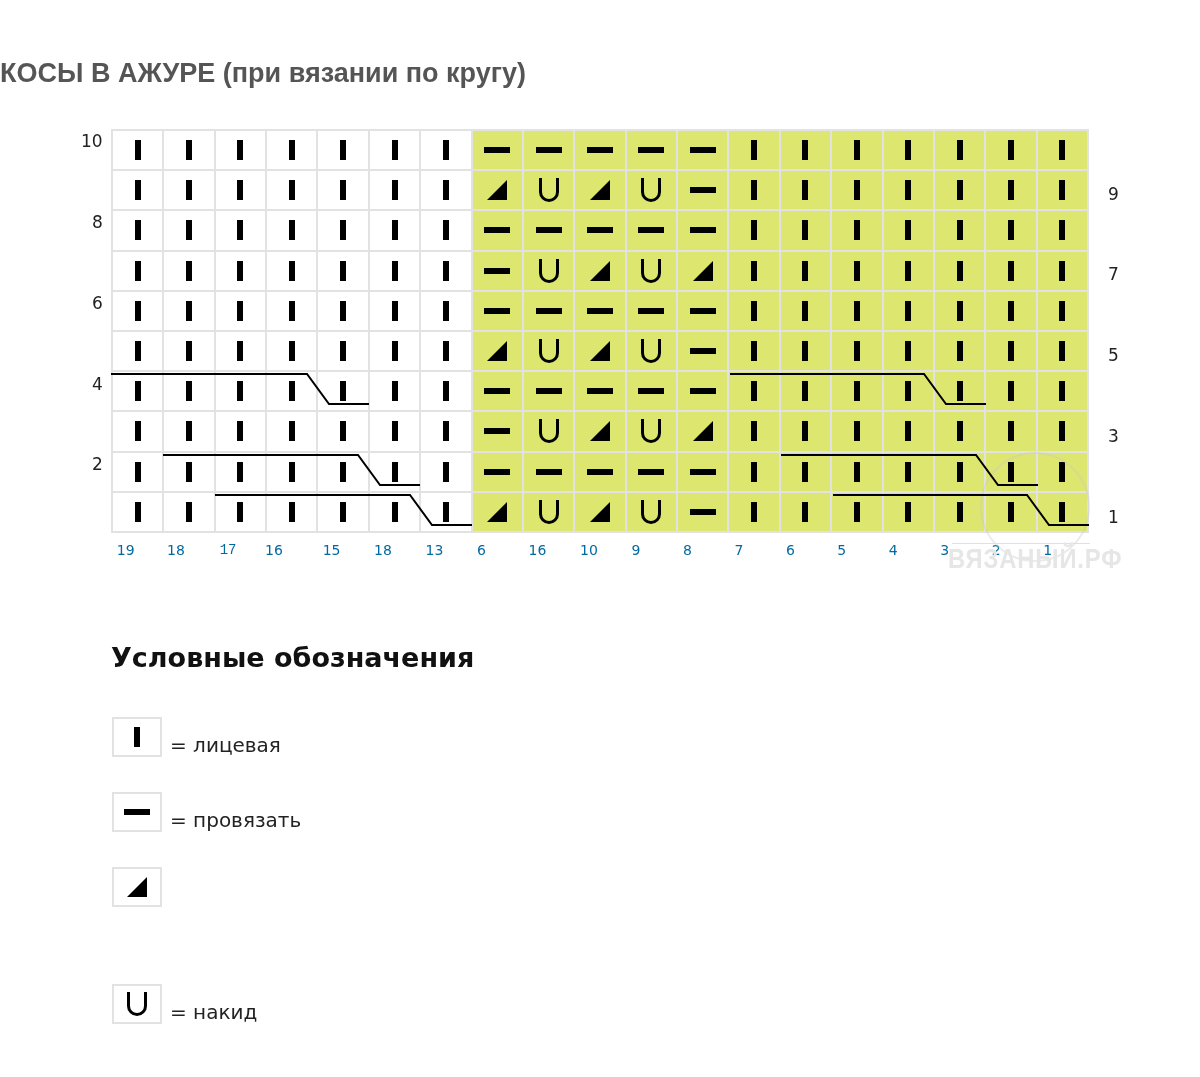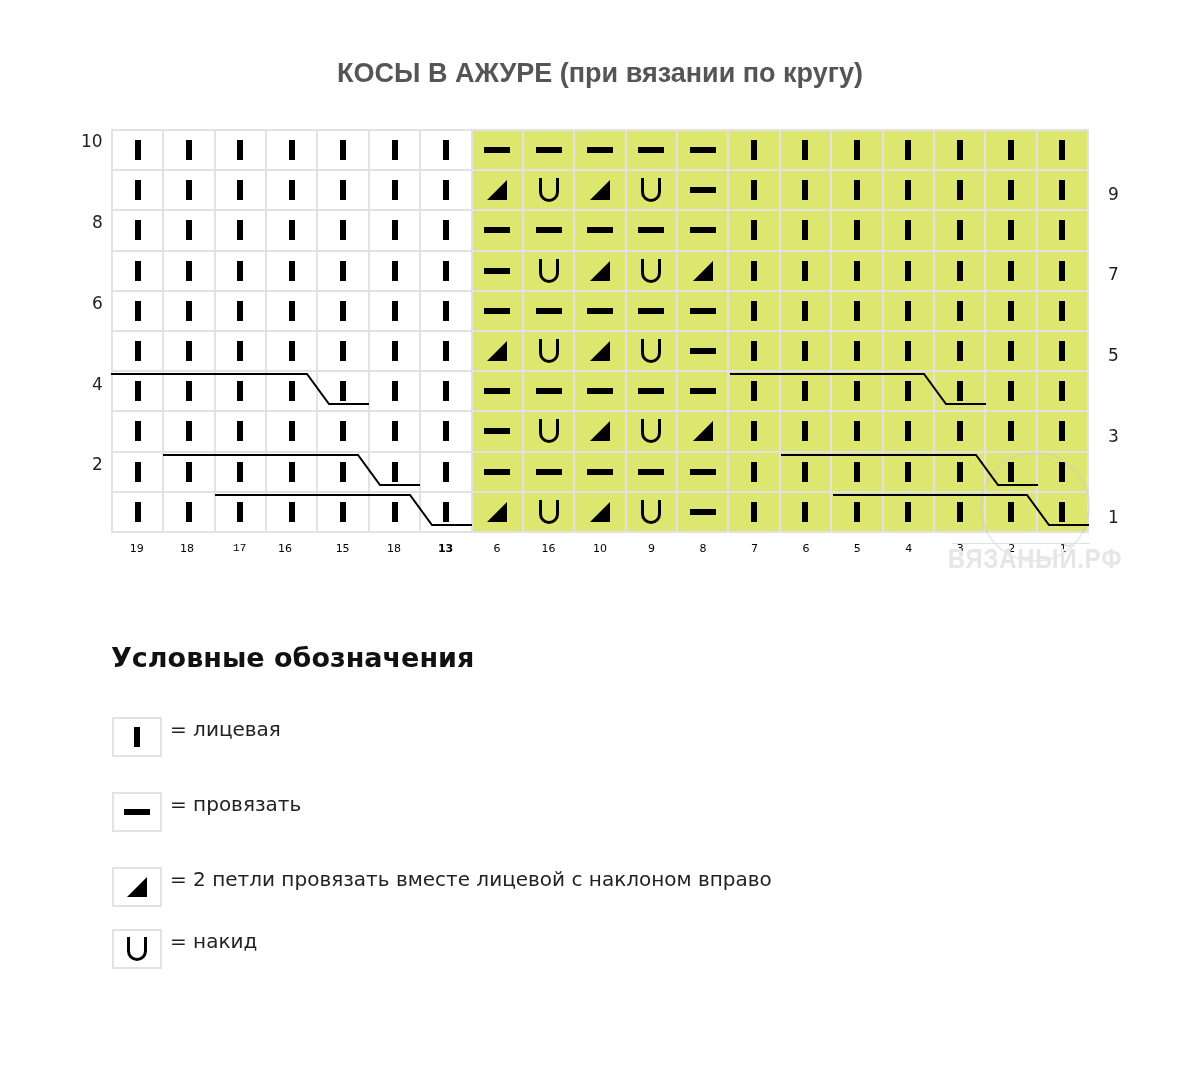--- a/index.html
+++ b/index.html
@@ -1,56 +1,56 @@
 <!DOCTYPE html>
 <html><head>
 <meta charset="utf-8">
 <style>
   * { box-sizing: border-box; margin: 0; padding: 0; }
   html, body { width: 1200px; height: 1077px; background: #ffffff; overflow: hidden; }
   body { position: relative; font-family: "DejaVu Sans", sans-serif; color: #111; }
 
   .title {
-    position: absolute; left: 0; top: 58px; width: 1200px; text-align: center;
+    position: absolute; left: 0; top: 58px; width: 1200px; 
     font-family: "Liberation Sans", sans-serif; font-weight: bold; font-size: 27px; color: #555;
   }
 
   .grid {
     position: absolute; left: 111px; top: 129px; width: 978px; height: 404px;
     display: grid; grid-template-columns: repeat(19, 1fr); grid-template-rows: repeat(10, 1fr);
     border-top: 2px solid #e2e2e2; border-left: 2px solid #e2e2e2;
   }
   .cell {
     border-right: 2px solid #e2e2e2; border-bottom: 2px solid #e2e2e2;
     position: relative; display: flex; align-items: center; justify-content: center;
   }
   .cell.green { background: #dde76f; }
 
   .sym-knit { width: 6px; height: 20px; background: #000; }
   .sym-purl { width: 26px; height: 6px; background: #000; }
   .sym-dec { width: 0; height: 0; border-left: 20px solid transparent; border-bottom: 20px solid #000; }
   .sym-yo { width: 20px; height: 24px; border: 3px solid #000; border-top: none; border-radius: 0 0 10px 10px; }
 
   .row-label { position: absolute; font-size: 17px; color: #222; }
-  .col-label { position: absolute; top: 542px; font-size: 11px; color: #000000; width: 40px; text-align: center; }
+  .col-label { position: absolute; top: 542px; font-size: 14px; color: #0369a1; width: 40px; }
 
   .cables { position: absolute; left: 0; top: 0; width: 1200px; height: 600px; pointer-events: none; }
 
   .watermark {
     position: absolute; left: 948px; top: 543px; font-family: "Liberation Sans", sans-serif;
     font-weight: bold; font-size: 28px; color: #e6e6e6; letter-spacing: 1px;
     transform: scaleX(0.85); transform-origin: left top;
   }
   .watermark-line { position: absolute; left: 952px; top: 543px; width: 138px; height: 1px; background: #e0e0e0; }
   .yarn-ball { position: absolute; left: 980px; top: 452px; width: 110px; height: 110px; border-radius: 50%;
     border: 2px solid rgba(200,200,200,0.45); opacity: 0.8; }
 
   .legend-title { position: absolute; left: 111px; top: 642px; font-family: "DejaVu Sans", sans-serif;
     font-weight: bold; font-size: 27px; color: #111; }
-  .legend-item { position: absolute; left: 112px; display: flex; align-items: flex-start; }
+  .legend-item { position: absolute; left: 112px; display: flex; align-items: flex-end; }
   .legend-box { width: 50px; height: 40px; border: 2px solid #e2e2e2; display: flex; align-items: center; justify-content: center; background: #fff; }
   .legend-text { margin-left: 8px; font-size: 20px; color: #222; font-family: "DejaVu Sans", sans-serif; }
   .legend-box .sym-yo { width: 20px; height: 24px; }
 </style>
 </head>
 <body>
 
 <div class="title">КОСЫ В АЖУРЕ (при вязании по кругу)</div>
 
 <div class="grid" id="grid">
@@ -638,21 +638,21 @@
     <div class="row-label" style="left: 92px; top: 454.4px;">2</div>
     <div class="row-label" style="left: 1108px; top: 506.8px;">1</div>
   </div>
 <div id="col-labels">
     <div class="col-label" style="left: 116.737px;">19</div>
     <div class="col-label" style="left: 167px;">18</div>
     <div class="col-label" style="left: 219.684px; font-family: Liberation Mono, monospace;">17</div>
     <div class="col-label" style="left: 265px;">16</div>
     <div class="col-label" style="left: 322.632px;">15</div>
     <div class="col-label" style="left: 374.105px;">18</div>
-    <div class="col-label" style="left: 425.579px; font-weight: bold;">13</div>
+    <div class="col-label" style="left: 425.579px;">13</div>
     <div class="col-label" style="left: 477.053px;">6</div>
     <div class="col-label" style="left: 528.526px;">16</div>
     <div class="col-label" style="left: 580px;">10</div>
     <div class="col-label" style="left: 631.474px;">9</div>
     <div class="col-label" style="left: 682.947px;">8</div>
     <div class="col-label" style="left: 734.421px;">7</div>
     <div class="col-label" style="left: 785.895px;">6</div>
     <div class="col-label" style="left: 837.368px;">5</div>
     <div class="col-label" style="left: 888.842px;">4</div>
     <div class="col-label" style="left: 940.316px;">3</div>
@@ -685,20 +685,19 @@
 <div class="legend-item" style="top:792px">
   <div class="legend-box">
       <div class="sym-purl"></div>
     </div>
   <span class="legend-text">= провязать</span>
 </div>
 <div class="legend-item" style="top:867px">
   <div class="legend-box">
       <div class="sym-dec"></div>
     </div>
-  <span class="legend-text">= 2 петли провязать вместе лицевой с наклоном вправо</span>
 </div>
-<div class="legend-item" style="top:929px">
+<div class="legend-item" style="top:984px">
   <div class="legend-box">
       <div class="sym-yo"></div>
     </div>
   <span class="legend-text">= накид</span>
 </div>
 
 </body></html>

